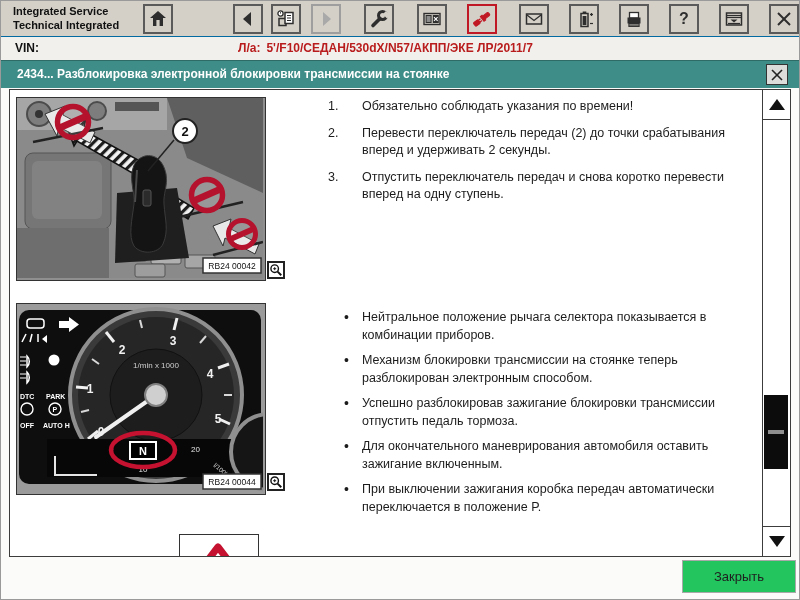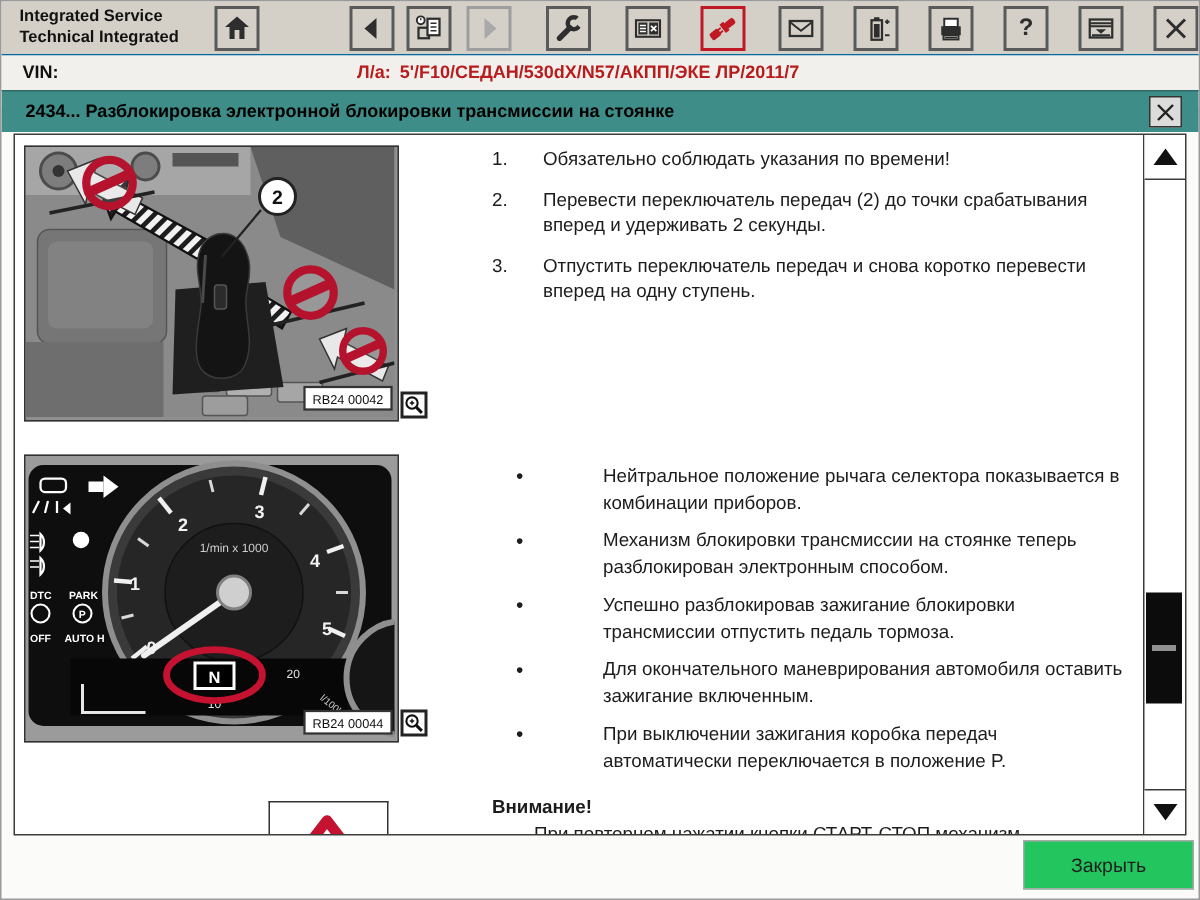--- a/index.html
+++ b/index.html
@@ -15,42 +15,42 @@
   .glyph-q{font-size:16px;font-weight:bold;color:#2e2e2e;line-height:1;}
 
   
   #vinrow{position:absolute;left:0;top:36px;width:800px;height:35px;background:#f1f0ed;}
   #vinrow .lbl{position:absolute;left:14px;top:4px;font-size:12px;font-weight:bold;color:#111;}
   #vinrow .veh{position:absolute;left:237px;top:4px;font-size:12px;font-weight:bold;color:#b91c1c;white-space:nowrap;}
   #vinrow .veh span{margin-right:6px;}
 
   
   #titlebar{position:absolute;left:0;top:59px;width:800px;height:27px;background:#3f8d88;border-top:1px solid #2e6b67;}
-  #titlebar .t{position:absolute;left:16px;top:6px;font-size:12px;font-weight:bold;color:#000000;}
+  #titlebar .t{position:absolute;left:16px;top:6px;font-size:12px;font-weight:bold;color:#ffffff;}
   #dlg-close{position:absolute;right:13px;top:3px;width:22px;height:21px;background:#dcdcda;border:1px solid #333;box-sizing:border-box;display:flex;align-items:center;justify-content:center;cursor:pointer;}
 
   
   #panel{position:absolute;left:8px;top:88px;width:782px;height:468px;background:#fff;border:1px solid #3c3c3c;box-sizing:border-box;overflow:hidden;}
   .figure{position:absolute;border:1px solid #333;background:#8f8f8f;overflow:hidden;}
   #fig1{left:6px;top:7px;width:248px;height:182px;}
   #fig2{left:6px;top:213px;width:248px;height:190px;background:#9b9b9b;}
   #fig3{left:169px;top:444px;width:78px;height:40px;border:1px solid #333;border-bottom:none;background:#fff;position:absolute;}
   .zoombtn{position:absolute;width:18px;height:18px;border:2px solid #222;background:#fff;box-sizing:border-box;display:flex;align-items:center;justify-content:center;cursor:pointer;}
   #zoom1{left:257px;top:171px;}
   #zoom2{left:257px;top:383px;}
 
   
   #textcol{position:absolute;left:318px;top:8px;width:424px;color:#1c1c1c;}
   .step{display:flex;margin-bottom:9px;font-size:12.5px;line-height:17.5px;}
   .step .num{flex:none;width:34px;}
   .step .txt{flex:1;}
   #notes{position:absolute;left:318px;top:219px;width:424px;}
   .note{display:flex;margin-bottom:8px;font-size:12.5px;line-height:17.5px;color:#1c1c1c;}
   .note .bullet{flex:none;width:34px;padding-left:16px;box-sizing:border-box;font-size:14px;}
-  .note .txt{flex:1;margin-left:40px;}
+  .note .txt{flex:1;}
   #warnblock{position:absolute;left:318px;top:440px;width:430px;font-size:12.5px;line-height:17px;color:#1c1c1c;}
   #warnblock .head{font-weight:bold;margin-bottom:1px;}
   #warnblock .body{padding-left:28px;}
 
   
   #scroll{position:absolute;right:0;top:0;bottom:0;width:27px;border-left:1px solid #3c3c3c;background:#fff;}
   .sbtn{position:absolute;left:0;width:100%;height:29px;background:#fff;display:flex;align-items:center;justify-content:center;cursor:pointer;}
   #sb-up{top:0;border-bottom:1px solid #3c3c3c;}
   #sb-down{bottom:0;border-top:1px solid #3c3c3c;}
   .tri-up{width:0;height:0;border-left:8px solid transparent;border-right:8px solid transparent;border-bottom:11px solid #111;}
@@ -384,24 +384,20 @@
       <div class="note">
         <span class="bullet">•</span>
         <span class="txt">Для окончательного маневрирования автомобиля оставить зажигание включенным.</span>
       </div>
       <div class="note">
         <span class="bullet">•</span>
         <span class="txt">При выключении зажигания коробка передач автоматически переключается в положение P.</span>
       </div>
     </div>
 
-    <div id="warnblock">
-      <div class="head">Внимание!</div>
-      <div class="body">При повторном нажатии кнопки СТАРТ-СТОП механизм</div>
-    </div>
 
     <div id="scroll">
       <div class="sbtn" id="sb-up">
         <div class="tri-up"></div>
       </div>
       <div id="sb-thumb">
         <div class="grip"></div>
       </div>
       <div class="sbtn" id="sb-down">
         <div class="tri-down"></div>

